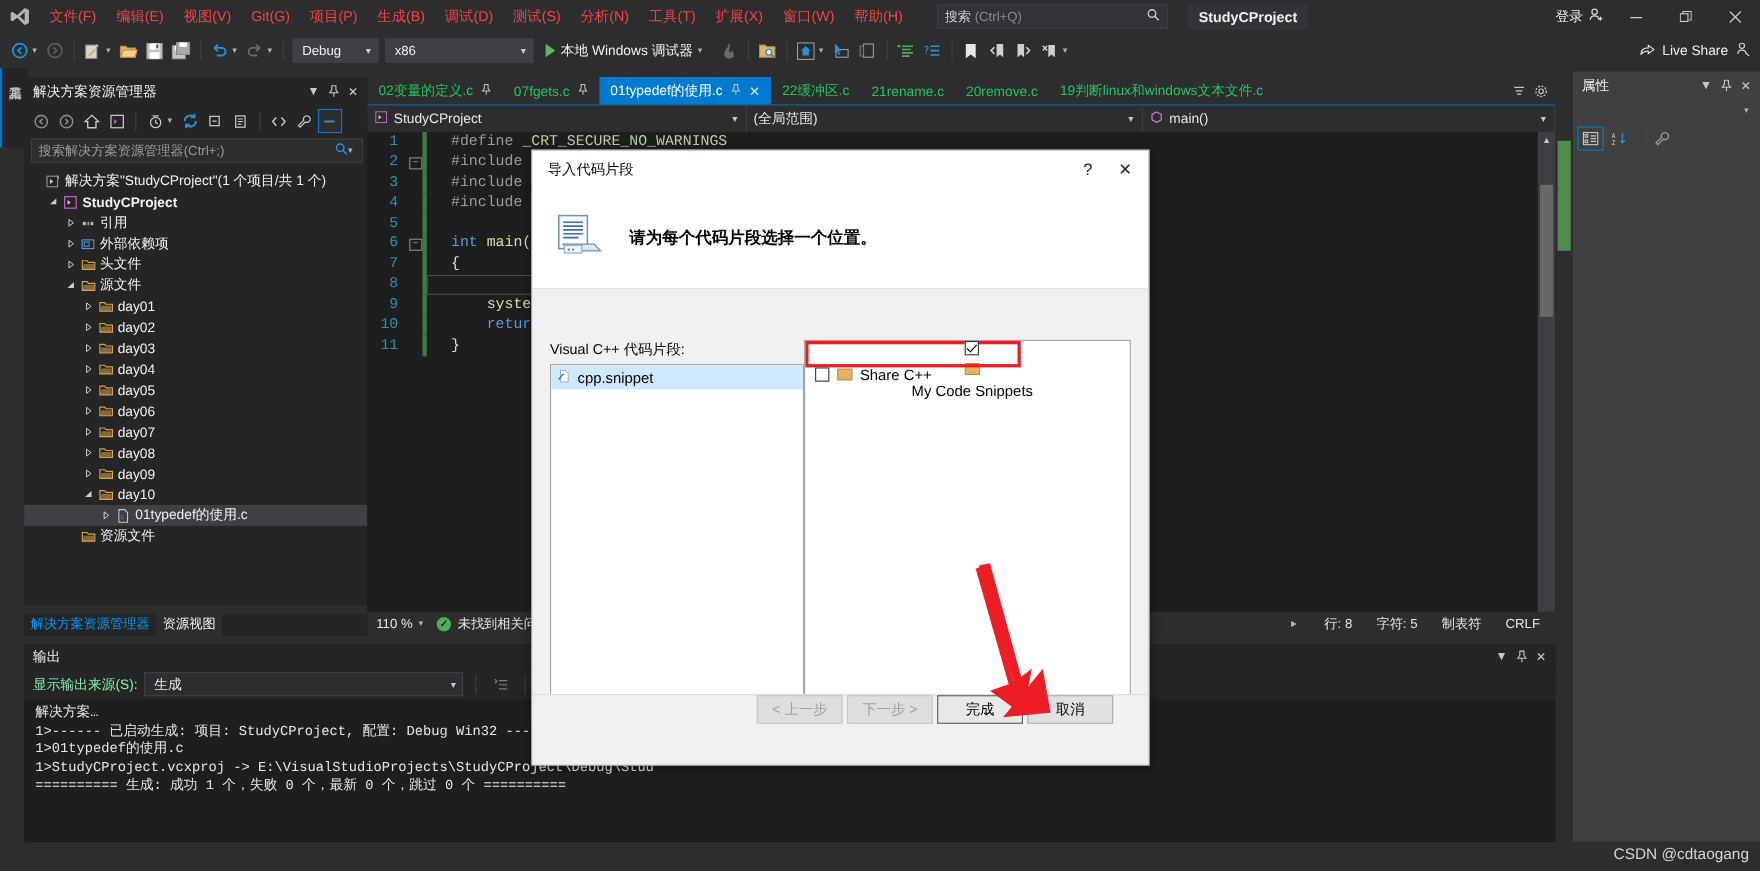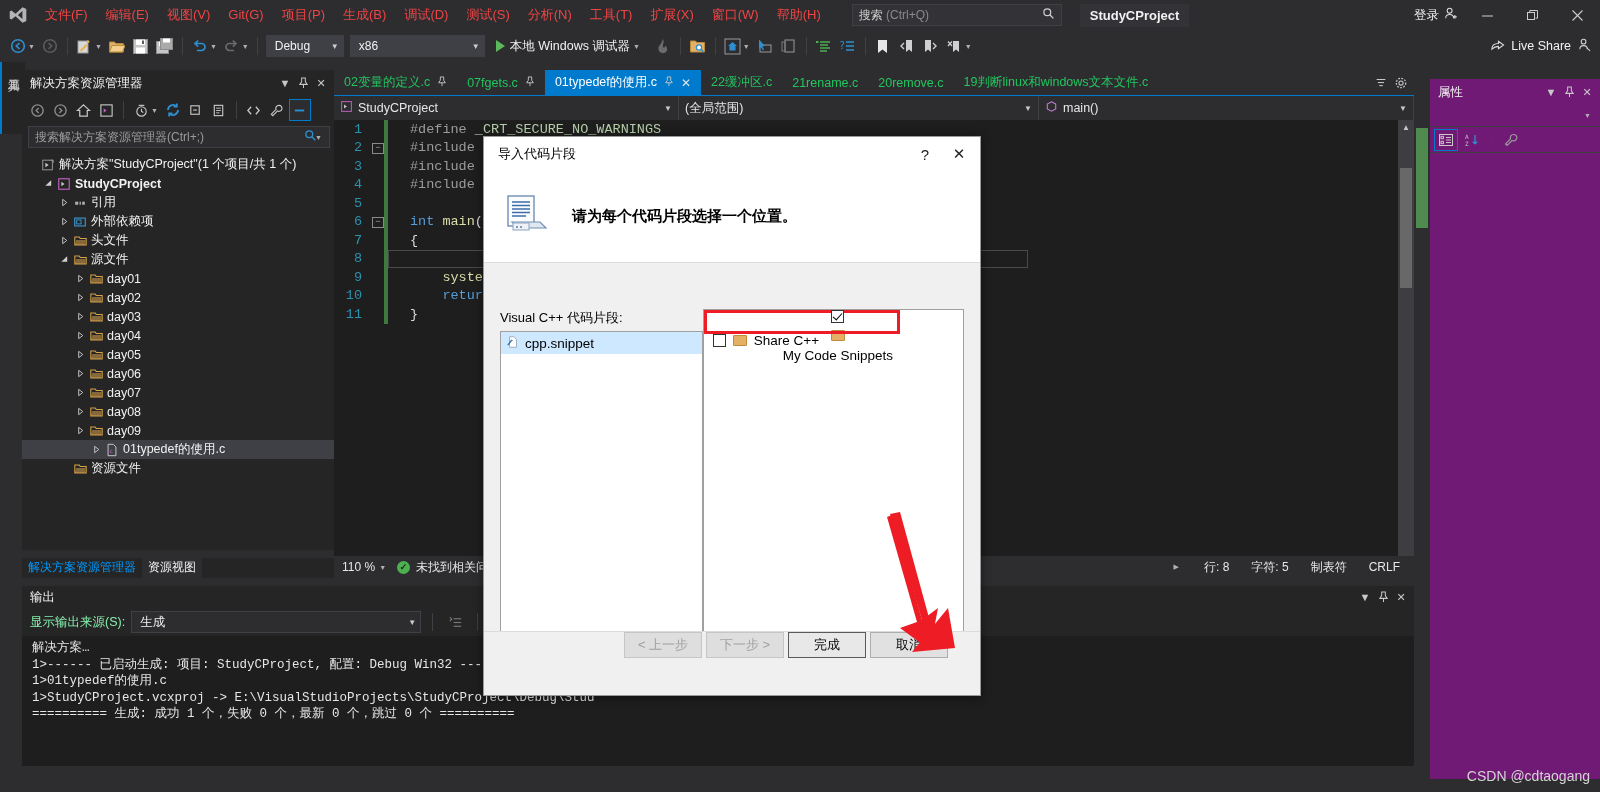--- a/index.html
+++ b/index.html
@@ -173,21 +173,21 @@
   }
   .out-combo .lb { flex: 1; }
   .out-combo .ar { font-size: 8px; color: #ccc; }
   .out-body {
     padding: 4px 0 0 10px; font-family: "Liberation Mono", monospace; font-size: 12.5px;
     color: #e6e6e6; line-height: 16.5px; white-space: pre; overflow: hidden; height: 128px;
   }
 
   
   .props {
-    position: absolute; right: 0; top: 79px; width: 170px; height: 700px; background: #701a75;
+    position: absolute; right: 0; top: 65px; width: 170px; height: 700px; background: #404040;
   }
   .props-head { height: 26px; display: flex; align-items: center; padding: 0 4px 0 8px; font-size: 12.5px; }
   .props-head .ttl { flex: 1; }
   .props-combo { height: 22px; border-bottom: 1px solid #3f3f46; display: flex; align-items: center; justify-content: flex-end; padding-right: 6px; }
   .props-tb { height: 26px; display: flex; align-items: center; gap: 2px; padding-left: 4px; border-bottom: 1px solid #3f3f46; }
   .props-tbtn { width: 24px; height: 22px; display: flex; align-items: center; justify-content: center; color: #b4b4b4; }
   .props-tbtn.active { border: 1px solid #007acc; }
 
   
   .right-strip {
@@ -196,21 +196,21 @@
   .right-strip .hthumb { position: absolute; top: 40px; left: 2px; width: 12px; height: 100px; background: #4f8a4f; }
 
   
   .watermark {
     position: absolute; right: 10px; bottom: 8px; font-size: 14px; color: #d4d4d4;
     font-family: "Liberation Sans", sans-serif;
   }
 
   
   .dlg {
-    position: absolute; left: 483px; top: 136px; width: 498px; height: 560px;
+    position: absolute; left: 483px; top: 136px; width: 562px; height: 560px;
     background: #f0f0f0; border: 1px solid #9a9a9a; box-shadow: 0 2px 10px rgba(0,0,0,.45);
     color: #000; font-size: 13px;
   }
   .dlg-title {
     height: 34px; display: flex; align-items: center; padding: 0 4px 0 14px; background: #fff;
   }
   .dlg-title .t { flex: 1; font-size: 13px; color: #000; }
   .dlg-title .qb, .dlg-title .cb {
     width: 34px; height: 30px; display: flex; align-items: center; justify-content: center;
     color: #222; font-size: 15px;
@@ -799,20 +799,34 @@
               <path d="M3 1.5 7.5 5 3 8.5z" fill="none" stroke="#cfcfcf" stroke-width="1"></path>
             </svg>
           </span>
           <span class="ticon">
             <svg width="15" height="14" viewBox="0 0 16 16">
               <path d="M1.5 3.5h5l1.3 1.7h6.7v7.3H1.5z" fill="none" stroke="#d7a24a" stroke-width="1.2"></path>
               <path d="M3.2 6.8h10.3v5.7H1.5z" fill="#d7a24a" opacity=".55"></path>
             </svg>
           </span>
           <span class="tlabel">day09</span>
+        </div>
+        <div class="tnode" style="padding-left: 52px;">
+          <span class="tw">
+            <svg width="9" height="9" viewBox="0 0 10 10">
+              <path d="M1.5 7.5 8 7.5 8 1.5z" fill="#cfcfcf"></path>
+            </svg>
+          </span>
+          <span class="ticon">
+            <svg width="15" height="14" viewBox="0 0 16 16">
+              <path d="M1.5 3.5h5l1.3 1.7h6.7v7.3H1.5z" fill="none" stroke="#d7a24a" stroke-width="1.2"></path>
+              <path d="M3.2 6.8h10.3v5.7H1.5z" fill="#d7a24a" opacity=".55"></path>
+            </svg>
+          </span>
+          <span class="tlabel">day10</span>
         </div>
         <div class="tnode selected" style="padding-left: 68px;">
           <span class="tw">
             <svg width="9" height="9" viewBox="0 0 10 10">
               <path d="M3 1.5 7.5 5 3 8.5z" fill="none" stroke="#cfcfcf" stroke-width="1"></path>
             </svg>
           </span>
           <span class="ticon">
             <svg width="14" height="14" viewBox="0 0 16 16">
               <path d="M3.5 1.5h6L12.5 4.5v10h-9z" fill="none" stroke="#c8c8c8" stroke-width="1.1"></path>

